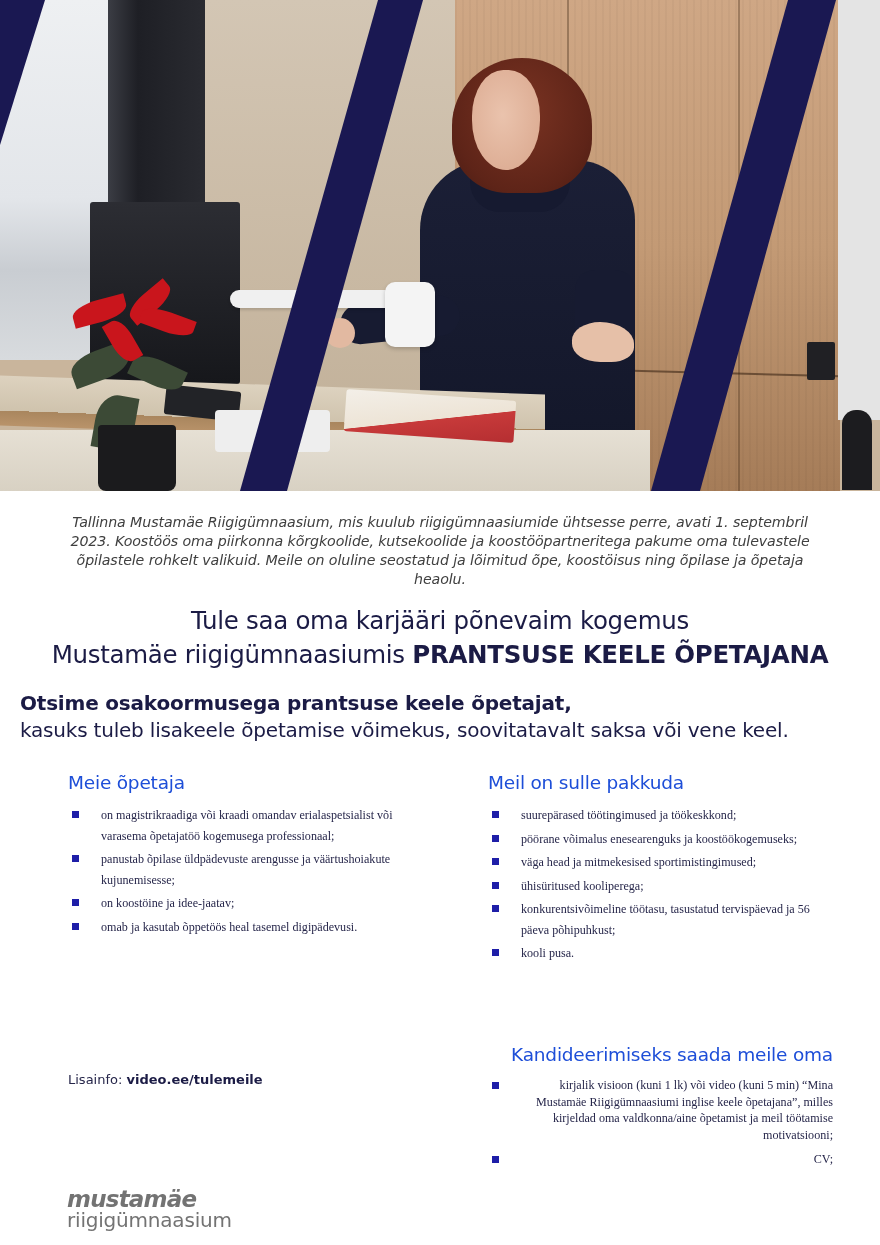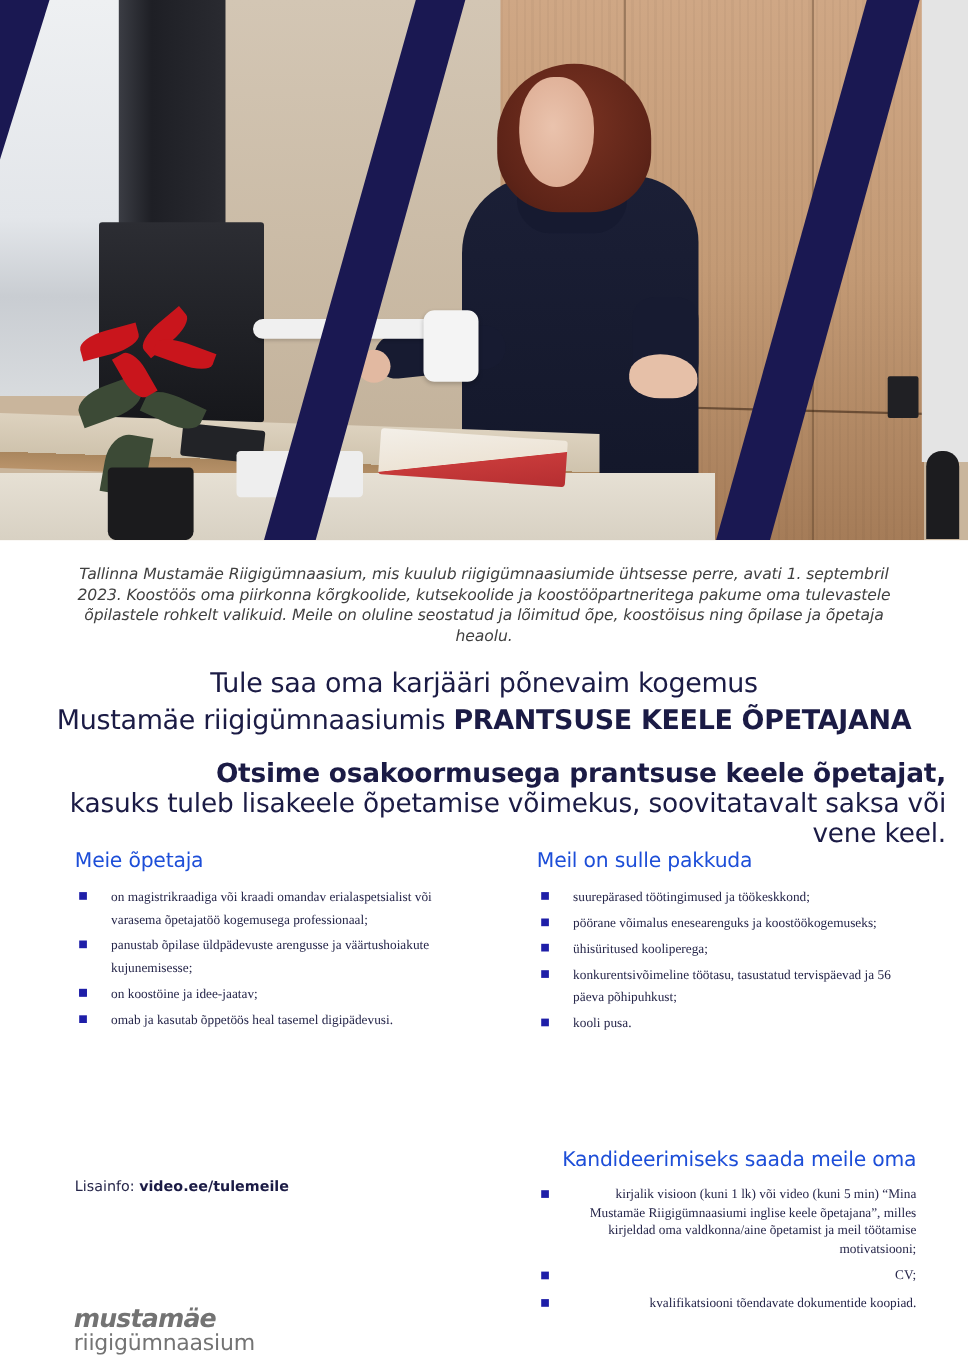--- a/index.html
+++ b/index.html
@@ -48,21 +48,21 @@
   .collar { left: 470px; top: 152px; width: 100px; height: 60px; background: #161a30; border-radius: 40px; }
   .arm-left { left: 340px; top: 300px; width: 120px; height: 40px; background: #171b31; border-radius: 20px; transform: rotate(-6deg); }
   .hand-left { left: 325px; top: 318px; width: 30px; height: 30px; background: #e2b9a1; border-radius: 50%; }
   .arm-right { left: 575px; top: 270px; width: 60px; height: 80px; background: #171b31; border-radius: 20px; }
   .hand-right { left: 572px; top: 322px; width: 62px; height: 40px; background: #e6c0a8; border-radius: 50% 60% 40% 50%; }
 
   
   .intro { position: absolute; left: 70px; top: 513px; width: 740px; text-align: center; font-style: italic; font-size: 14.2px; line-height: 19px; color: #404040; font-family: "DejaVu Sans", sans-serif; letter-spacing: -0.1px; }
   .headline { position: absolute; left: 20px; top: 604px; width: 840px; text-align: center; font-size: 24.5px; line-height: 34px; color: #1b1b45; font-family: "DejaVu Sans", sans-serif; letter-spacing: -0.3px; }
   .headline strong { font-weight: 700; }
-  .subhead { position: absolute; left: 20px; top: 690px; width: 840px; text-align: right; font-size: 24px; line-height: 27px; color: #1b1b45; letter-spacing: -0.2px; }
+  .subhead { position: absolute; left: 20px; top: 690px; width: 840px; text-align: left; font-size: 20px; line-height: 27px; color: #1b1b45; letter-spacing: -0.2px; }
   .subhead .bold { font-weight: 700; display: block; }
 
   .col { position: absolute; }
   .col-title { font-size: 18.5px; font-weight: 500; color: #1d4ed8; margin-bottom: 12px; letter-spacing: -0.2px; }
   .list { list-style: none; font-family: Liberation Serif, serif; }
   .list li { position: relative; padding-left: 33px; font-size: 12.1px; line-height: 20.5px; color: #26264a; margin-bottom: 3px; }
   .list li .bullet { position: absolute; left: 4px; top: 6px; width: 7px; height: 7px; background: #1e1ea8; }
   .list.tight li { line-height: 16.5px; }
   .list.tight li .bullet { top: 5px; }
 
@@ -143,32 +143,32 @@
     <li><span class="bullet"></span><span>on koostöine ja idee-jaatav;</span></li>
     <li><span class="bullet"></span><span>omab ja kasutab õppetöös heal tasemel digipädevusi.</span></li>
   </ul>
 </section>
 
 <section class="col" style="left:488px; top:772px; width:345px;">
   <h2 class="col-title">Meil on sulle pakkuda</h2>
   <ul class="list">
     <li><span class="bullet"></span><span>suurepärased töötingimused ja töökeskkond;</span></li>
     <li><span class="bullet"></span><span>pöörane võimalus enesearenguks ja koostöökogemuseks;</span></li>
+    <li><span class="bullet"></span><span>väga head ja mitmekesised sportimistingimused;</span></li>
     <li><span class="bullet"></span><span>ühisüritused kooliperega;</span></li>
     <li><span class="bullet"></span><span>konkurentsivõimeline töötasu, tasustatud tervispäevad ja 56 päeva põhipuhkust;</span></li>
     <li><span class="bullet"></span><span>kooli pusa.</span></li>
   </ul>
 </section>
 
 <section class="col" style="left:488px; top:1044px; width:345px;text-align:right;">
   <h2 class="col-title">Kandideerimiseks saada meile oma</h2>
   <ul class="list tight">
     <li style="margin-bottom:8px;"><span class="bullet"></span><span>kirjalik visioon (kuni 1 lk) või video (kuni 5 min) “Mina Mustamäe Riigigümnaasiumi inglise keele õpetajana”, milles kirjeldad oma valdkonna/aine õpetamist ja meil töötamise motivatsiooni;</span></li>
     <li style="margin-bottom:8px;"><span class="bullet"></span><span>CV;</span></li>
-    <li><span class="bullet"></span><span>kvalifikatsiooni tõendavate dokumentide koopiad.</span></li>
   </ul>
 </section>
 
 <div class="lisainfo">
   <span>Lisainfo: </span><b>video.ee/tulemeile</b>
 </div>
 
 <div class="logo">
   <div class="wordmark">mustamäe</div>
   <div class="sub">riigigümnaasium</div>

